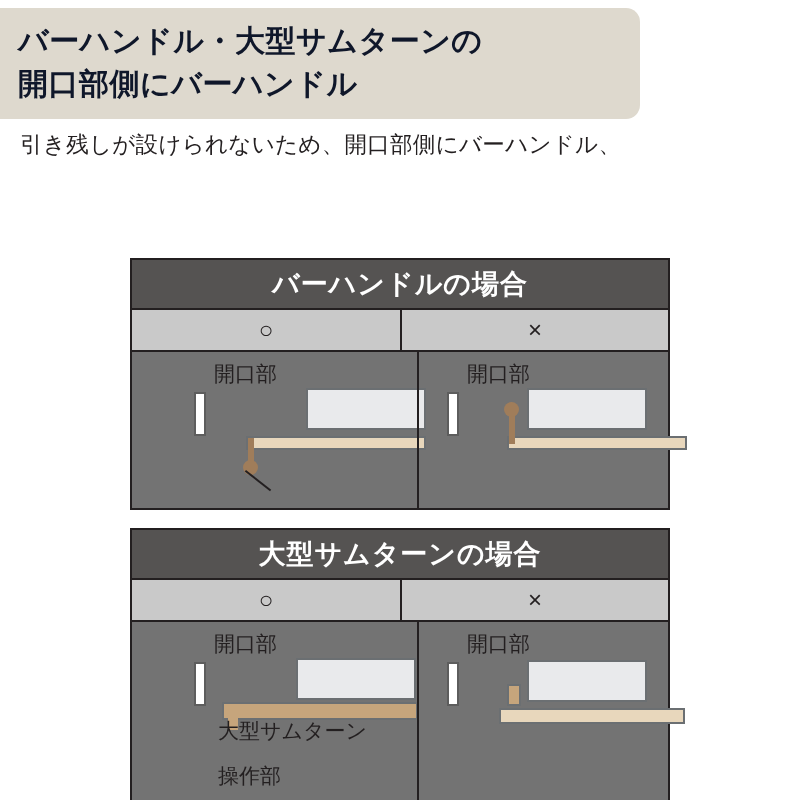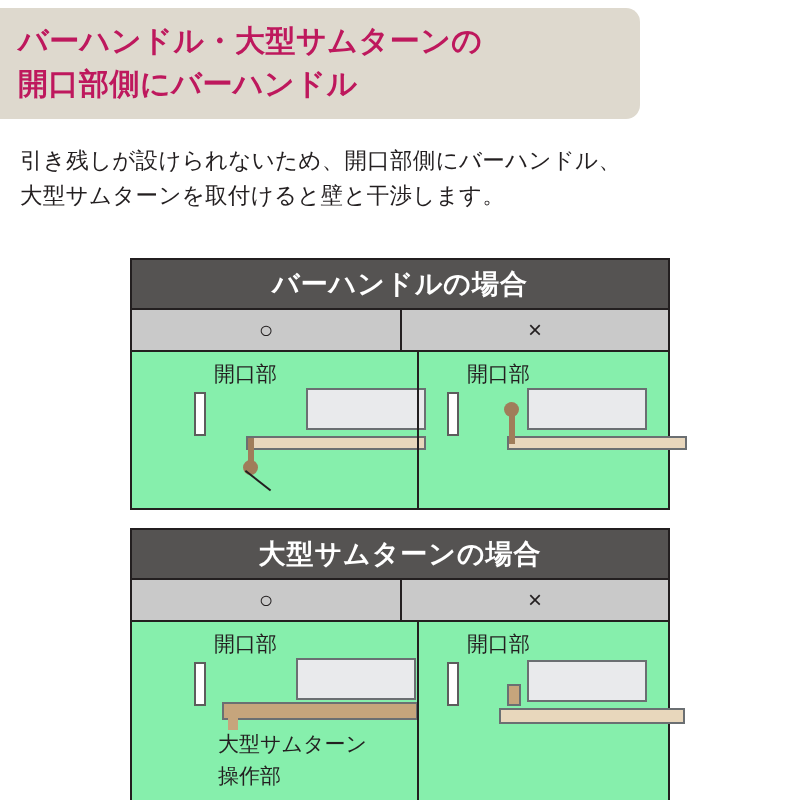--- a/index.html
+++ b/index.html
@@ -30,45 +30,45 @@
     padding: 12px 20px 14px 18px;
     background: #ded9ce;
     border-radius: 0 14px 14px 0;
     box-sizing: border-box;
   }
   .heading-banner .line {
     font-size: 30px;
     font-weight: bold;
     letter-spacing: 0.5px;
     line-height: 1.42;
-    color: #be185d;
+    color: #0f172a;
   }
 
   
   .intro {
     position: absolute;
     left: 20px;
-    top: 144px;
+    top: 128px;
     width: 760px;
   }
   .intro .line {
     font-size: 22.5px;
     line-height: 1.55;
     color: #231f20;
     letter-spacing: 0.3px;
   }
 
   
   .diagram-block {
     position: absolute;
     left: 130px;
     width: 540px;
     border: 2px solid #231f20;
     box-sizing: border-box;
-    background: #86efac;
+    background: #737373;
   }
   #block-bar { top: 258px; height: 252px; }
   #block-thumb { top: 528px; height: 320px; }
 
   .block-title {
     height: 48px;
     background: #555352;
     color: #ffffff;
     font-size: 27px;
     font-weight: bold;
@@ -165,21 +165,20 @@
 
 <div class="page">
 
   <div class="heading-banner">
     <div class="line">バーハンドル・大型サムターンの</div>
     <div class="line">開口部側にバーハンドル</div>
   </div>
 
   <div class="intro">
     <div class="line">引き残しが設けられないため、開口部側にバーハンドル、</div>
-    <div class="line">大型サムターンを取付けると壁と干渉します。</div>
   </div>
 
   <div class="diagram-block" id="block-bar">
     <div class="block-title">バーハンドルの場合</div>
 
     <div class="block-marks">
       <div class="mark-cell left">○</div>
       <div class="mark-cell right">×</div>
     </div>
 
@@ -216,21 +215,21 @@
     </div>
 
     <div class="block-body">
 
       <div class="body-cell left">
         <div class="cell-label" style="left:48px; top:8px;">開口部</div>
         <div class="wall-stub" style="left:28px; top:40px;"></div>
         <div class="door-panel" style="left:130px; top:36px; width:120px; height:42px;"></div>
         <div class="thumb-block" style="left:56px; top:80px; width:196px; height:18px;"></div>
         <div class="handle-stem" style="left:62px; top:96px; width:10px; height:12px; background:#c6a57c;"></div>
-        <div class="cell-label" style="left:52px; top:108px;">大型サムターン</div>
+        <div class="cell-label" style="left:52px; top:95px;">大型サムターン</div>
         <div class="cell-label" style="left:52px; top:140px;">操作部</div>
       </div>
 
       <div class="body-cell right">
         <div class="cell-label" style="left:48px; top:8px;">開口部</div>
         <div class="wall-stub" style="left:28px; top:40px;"></div>
         <div class="door-panel" style="left:108px; top:38px; width:120px; height:42px;"></div>
         <div class="thumb-block" style="left:88px; top:62px; width:14px; height:22px;"></div>
         <div class="sash-bar" style="left:80px; top:86px; width:186px; height:16px; background:#e8d7bc;"></div>
       </div>

